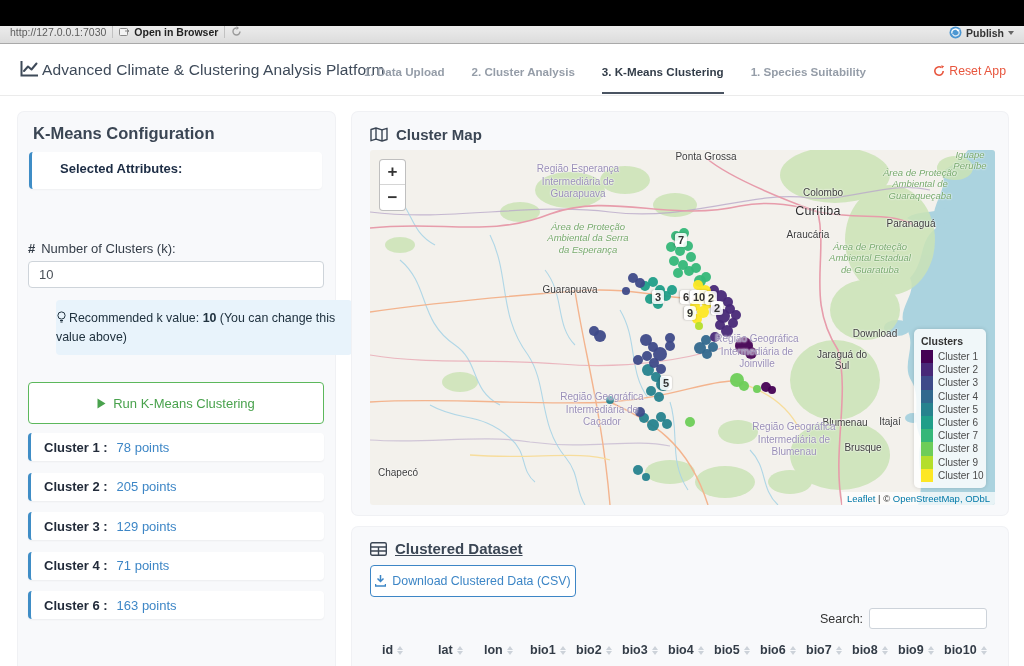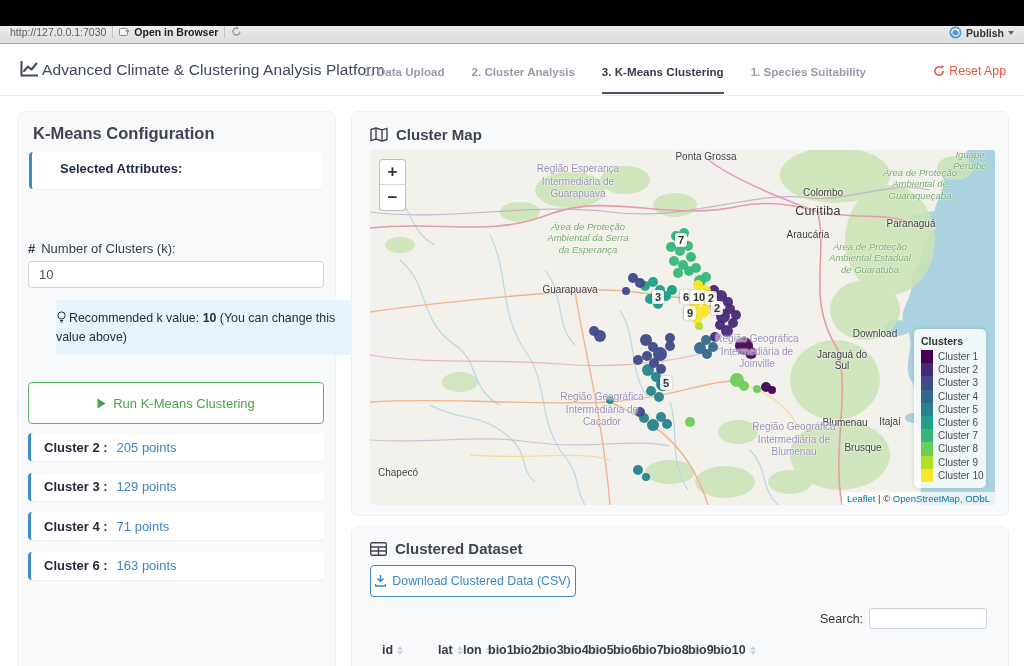--- a/index.html
+++ b/index.html
@@ -79,30 +79,30 @@
     border-radius:5px; padding:6px 7px; box-shadow:0 0 4px rgba(0,0,0,.15); }
   #legend-title { font-size:10.5px; font-weight:bold; color:#333; margin-bottom:3px; }
   .legend-row { display:flex; align-items:center; height:13.2px; }
   .legend-swatch { width:12px; height:13.2px; flex:none; }
   .legend-label { font-size:10px; color:#4a4a4a; margin-left:5px; white-space:nowrap; }
   #attribution { position:absolute; right:0; bottom:0; background:rgba(255,255,255,.72);
     font-size:9.5px; color:#333; padding:1px 5px; }
   #attribution .lnk { color:#0078a8; }
 
   
-  #data-title-row { position:absolute; left:370px; top:540px; }
+  #data-title-row { position:absolute; left:370px; top:540px;text-decoration:underline; }
   #download-btn { left:370px; top:565px; width:206px; height:32px; background:#fff; border:1px solid #3d86c6;
     border-radius:4px; color:#3d86c6; font-size:12.4px; display:flex; align-items:center; justify-content:center;
     gap:6px; cursor:pointer; font-family:inherit; }
   #search-row { position:absolute; left:820px; top:608px; display:flex; align-items:center; gap:6px; }
   #search-label { font-size:12.5px; color:#333; }
   #search-input { width:118px; height:21px; border:1px solid #cdd3da; border-radius:3px; background:#fff;
     font-family:inherit; font-size:12px; padding:0 5px; }
   #table-header { position:absolute; left:382px; top:643px; display:flex; }
-  .th { width:25px; display:flex; align-items:center; gap:4px; font-size:12.5px; font-weight:bold; color:#333c47; }
+  .th { width:46px; display:flex; align-items:center; gap:4px; font-size:12.5px; font-weight:bold; color:#333c47; }
   .th:first-child { width:56px; }
   .sort-icon { display:inline-flex; flex-direction:column; gap:1px; }
   .sort-icon i { width:0; height:0; border-left:3.5px solid transparent; border-right:3.5px solid transparent; display:block; }
   .sort-icon .up { border-bottom:4px solid #ccd2d9; }
   .sort-icon .dn { border-top:4px solid #ccd2d9; }
 
   svg.ic { display:block; }
 </style>
 </head>
 <body>
@@ -172,20 +172,24 @@
       <path d="M4 9.5 h3 M4.4 11 h2.2" stroke="#20323f" fill="none"></path>
     </svg><span>Recommended k value: </span><b>10</b><span> (You can change this value above)</span>
 </div>
 <button class="abs" id="run-btn">
   <svg class="ic" width="9" height="11" viewBox="0 0 9 11">
       <path d="M0.5 0.5 L8.5 5.5 L0.5 10.5 Z" fill="#49a24d"></path>
     </svg>
   <span>Run K-Means Clustering</span>
 </button>
 <div class="abs" id="cluster-list">
+    <div class="cluster-row">
+      <span class="cluster-label">Cluster 1 :</span>
+      <span class="cluster-value">78 points</span>
+    </div>
     <div class="cluster-row">
       <span class="cluster-label">Cluster 2 :</span>
       <span class="cluster-value">205 points</span>
     </div>
     <div class="cluster-row">
       <span class="cluster-label">Cluster 3 :</span>
       <span class="cluster-value">129 points</span>
     </div>
     <div class="cluster-row">
       <span class="cluster-label">Cluster 4 :</span>

